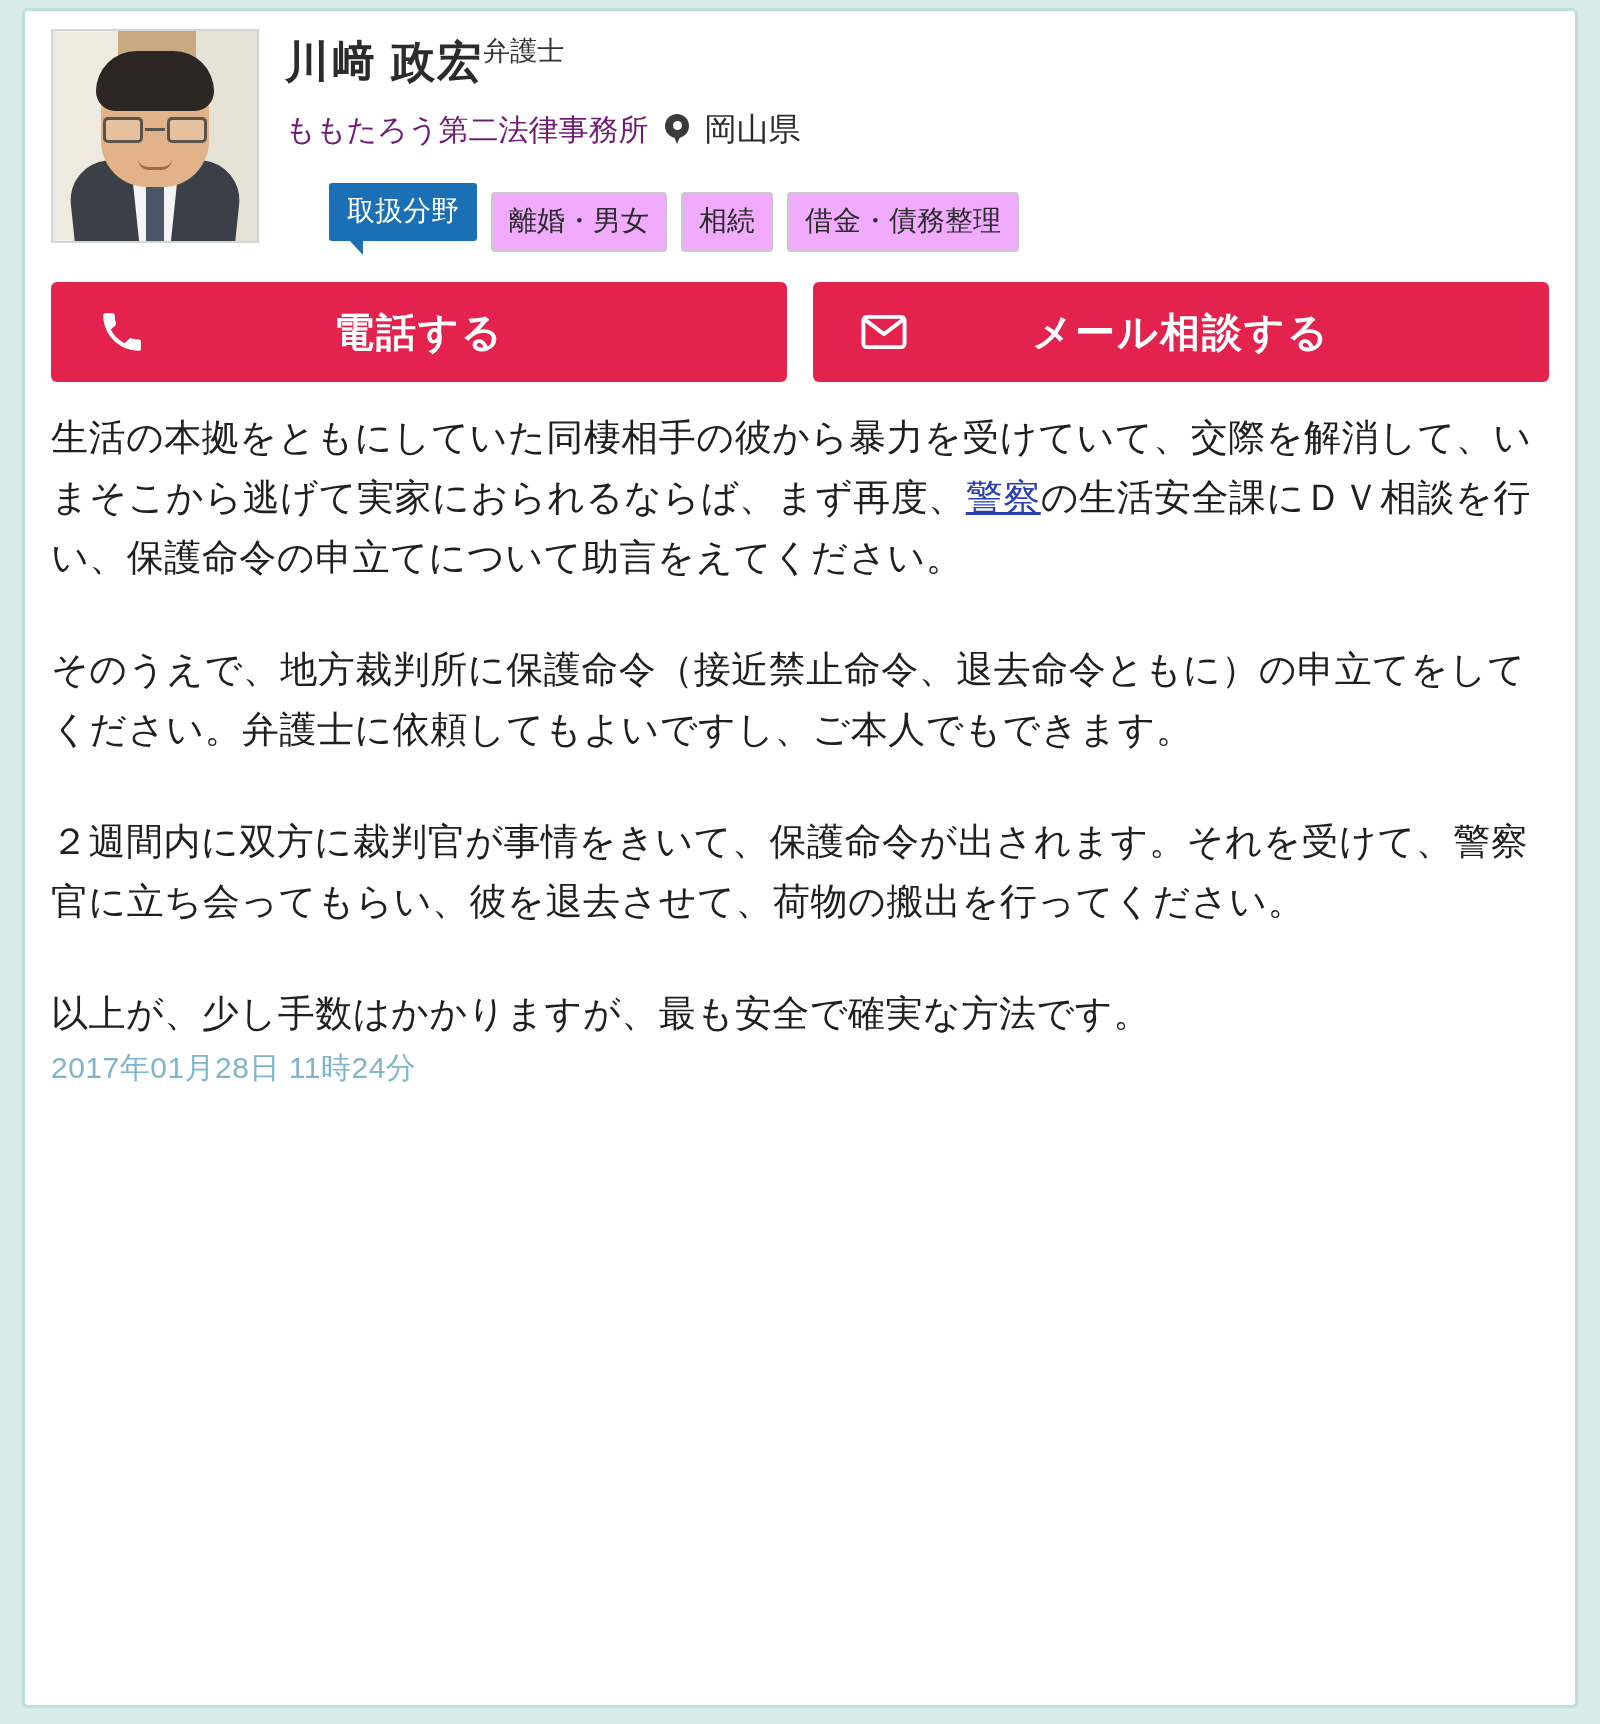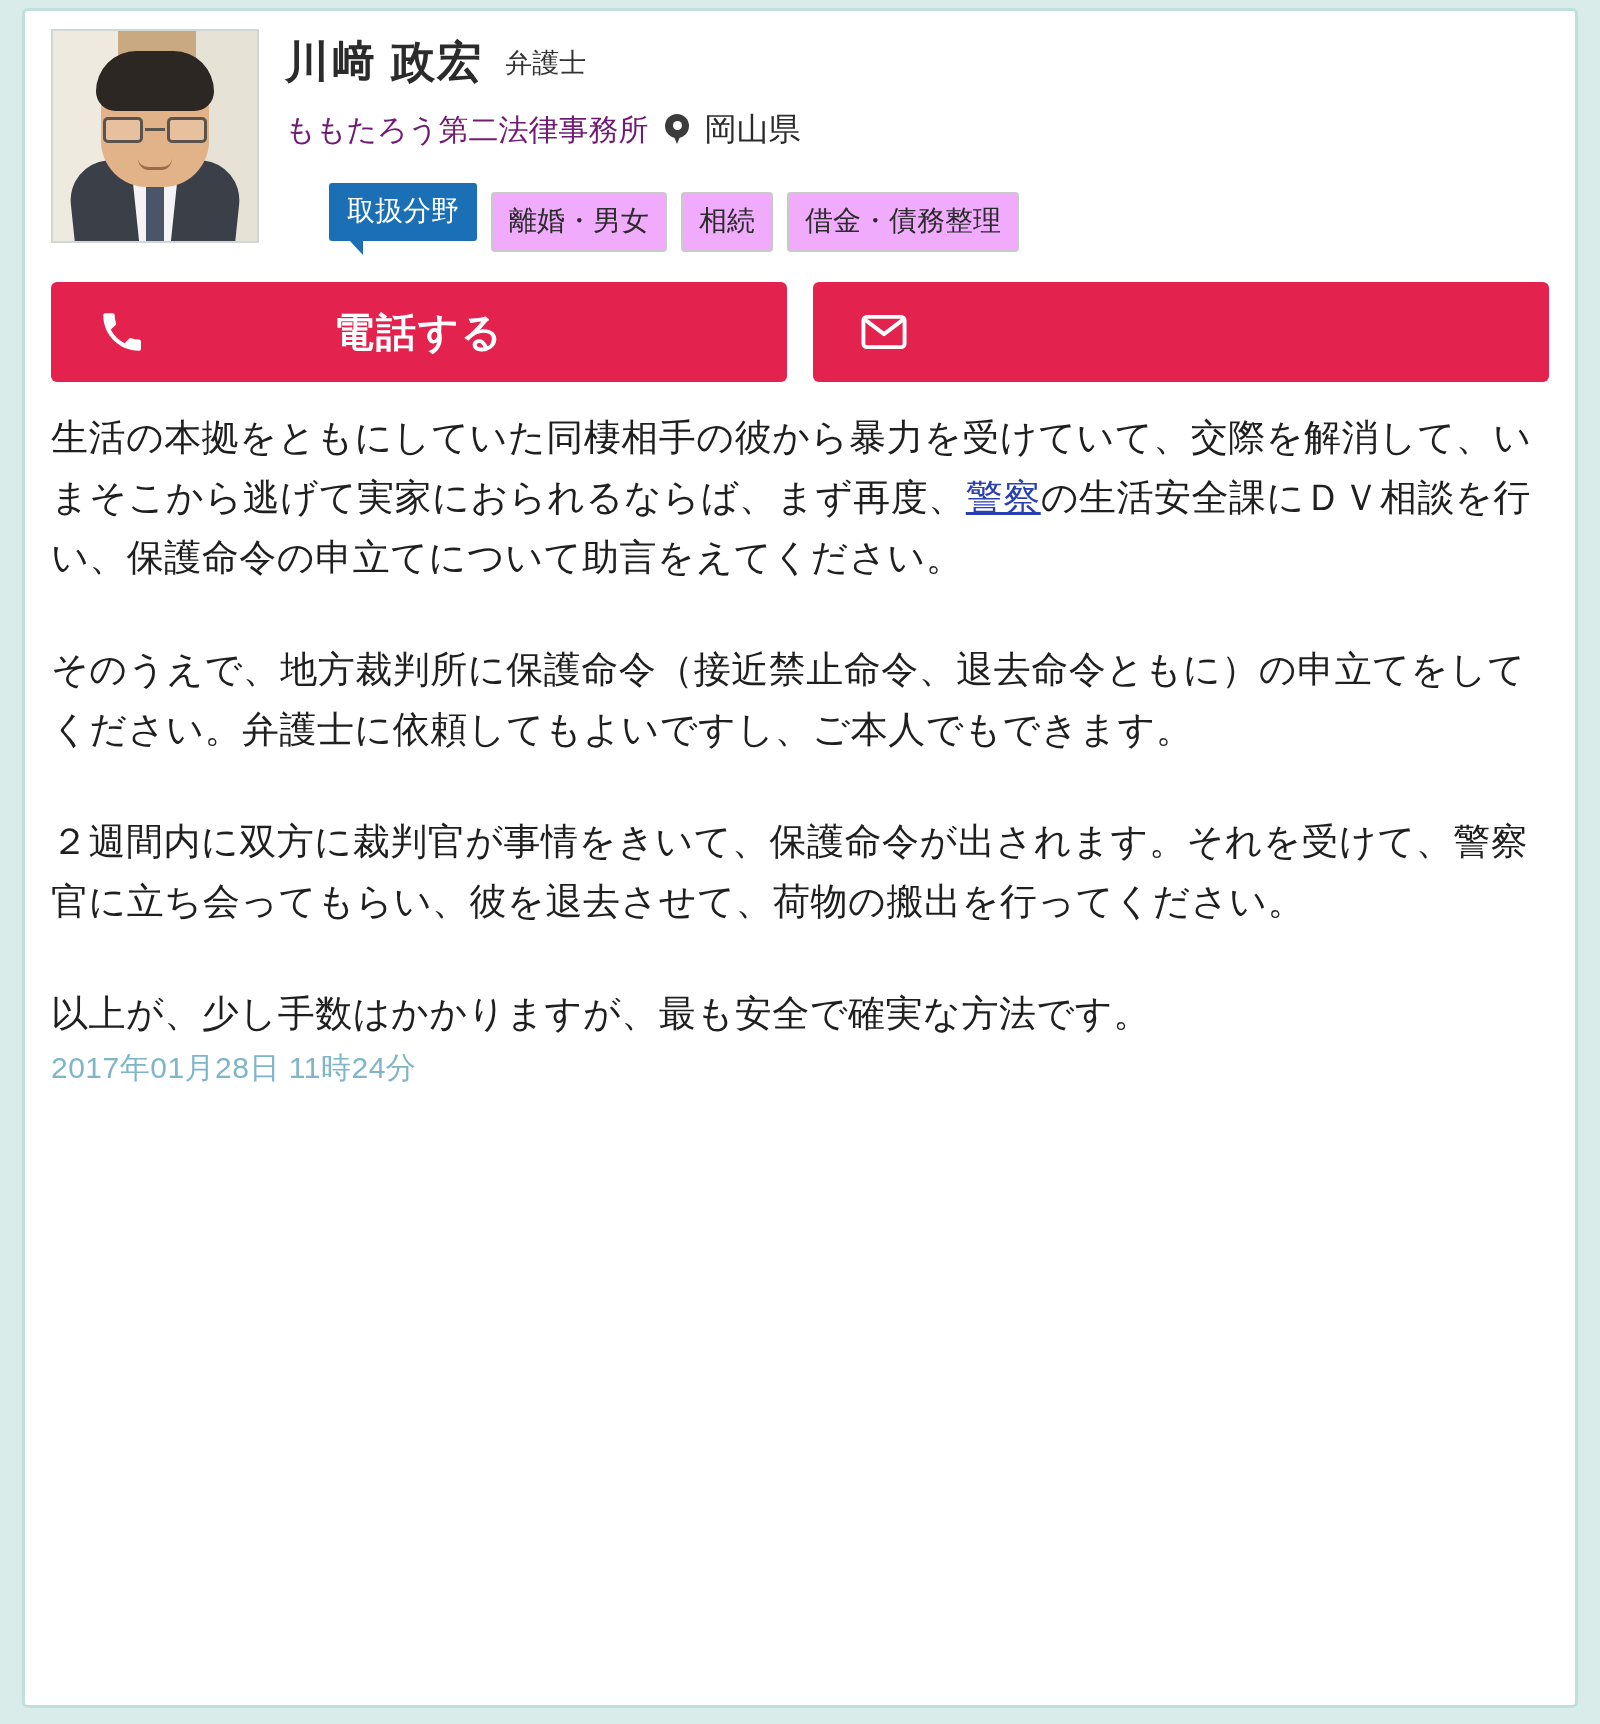--- a/index.html
+++ b/index.html
@@ -95,21 +95,21 @@
   .avatar .lens.r { right: 0; }
   .avatar .bridge {
     position: absolute; left: 42px; top: 11px; width: 20px; height: 3px; background: #5a544f;
   }
   .avatar .mouth {
     position: absolute; left: 50%; top: 128px; transform: translateX(-50%);
     width: 34px; height: 8px; border-bottom: 3px solid #9c6a4a; border-radius: 0 0 18px 18px;
   }
 
   .profile-info { padding-top: 4px; flex: 1 1 auto; min-width: 0;}
-  .name-row { display: flex; align-items: center; gap: 22px; }
+  .name-row { display: flex; align-items: flex-start; }
   .name {
     font-size: 44px;
     font-weight: 700;
     color: #2b2b2b;
     letter-spacing: 2px;
   }
   .role {
     font-size: 27px;
     color: #333;
   }
@@ -290,20 +290,21 @@
         <span class="btn-label">電話する</span>
       </button>
 
       <button class="btn">
         <span class="icon-wrap">
           <svg width="52" height="52" viewBox="0 0 24 24" aria-hidden="true">
             <rect x="2.5" y="5" width="19" height="14" rx="1.6" fill="none" stroke="#ffffff" stroke-width="1.8"></rect>
             <path d="M3.5 6.5 L12 13 L20.5 6.5" fill="none" stroke="#ffffff" stroke-width="1.8" stroke-linecap="round" stroke-linejoin="round"></path>
           </svg>
         </span>
+        <span class="btn-label">メール相談する</span>
       </button>
     </div>
 
     <div class="answer">
       <p><span>生活の本拠をともにしていた同棲相手の彼から暴力を受けていて、交際を解消して、いまそこから逃げて実家におられるならば、まず再度、</span><a href="#">警察</a><span>の生活安全課にＤＶ相談を行い、保護命令の申立てについて助言をえてください。</span></p>
       <p>そのうえで、地方裁判所に保護命令（接近禁止命令、退去命令ともに）の申立てをしてください。弁護士に依頼してもよいですし、ご本人でもできます。</p>
       <p>２週間内に双方に裁判官が事情をきいて、保護命令が出されます。それを受けて、警察官に立ち会ってもらい、彼を退去させて、荷物の搬出を行ってください。</p>
       <p>以上が、少し手数はかかりますが、最も安全で確実な方法です。</p>
       <div class="timestamp">2017年01月28日 11時24分</div>
     </div>

